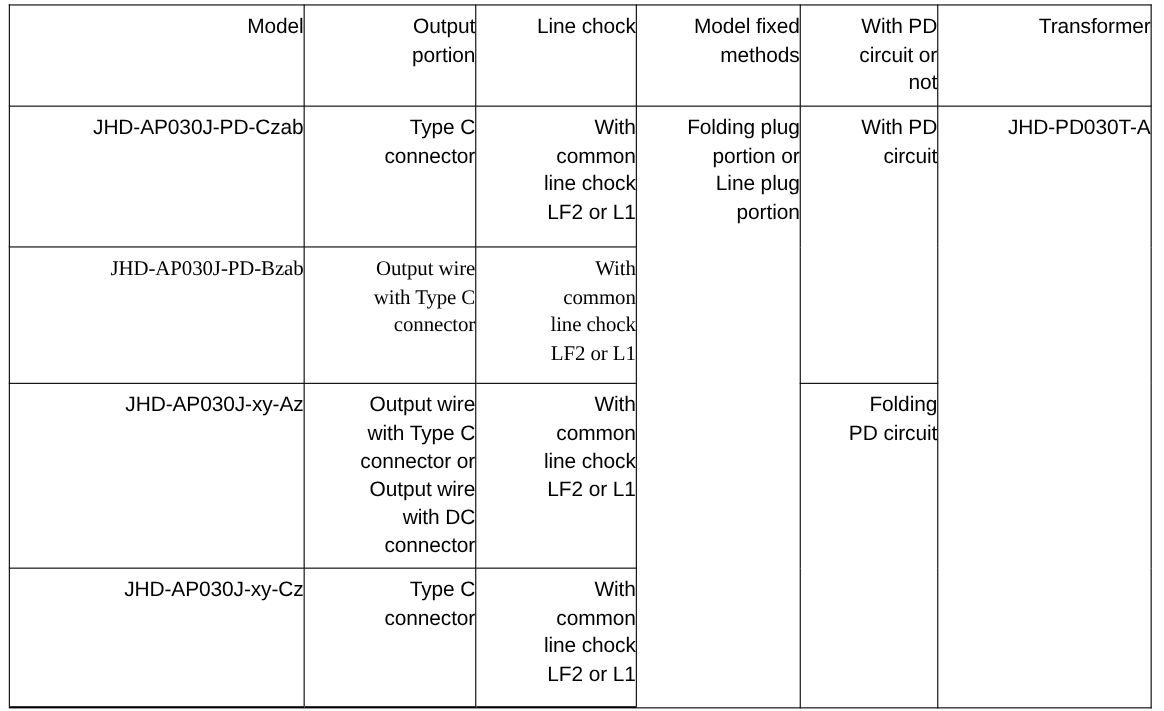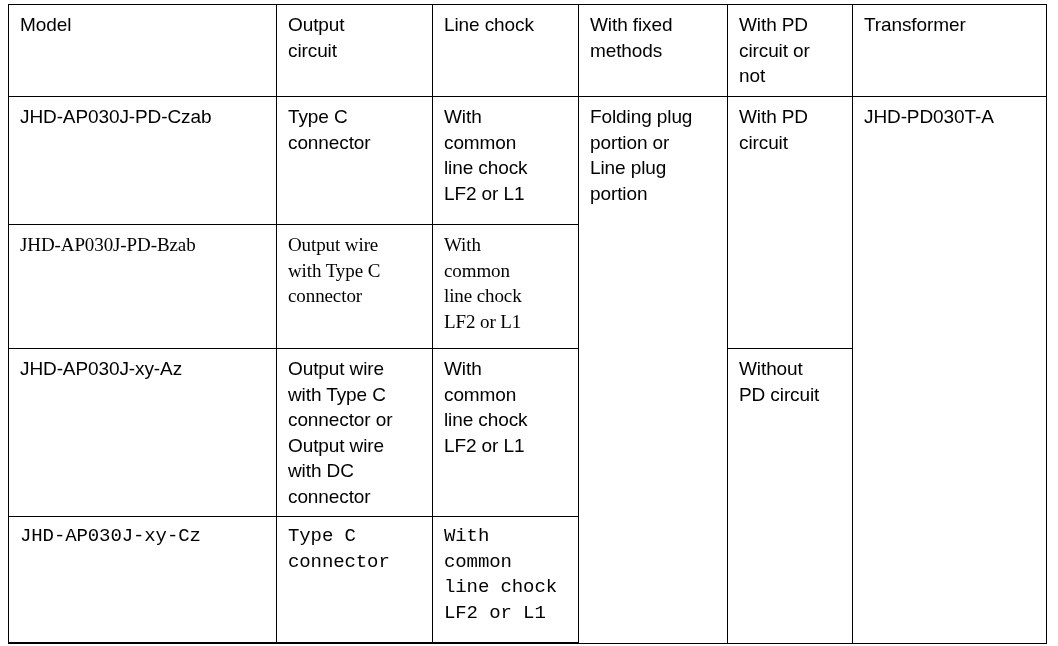--- a/index.html
+++ b/index.html
@@ -21,20 +21,21 @@
     background: #ffffff;
   }
   table.spec-table {
     position: absolute;
     left: 8px;
     top: 4px;
     width: 1038px;
     border-collapse: collapse;
     table-layout: fixed;
     background: #ffffff;
+    text-align: right;
   }
   table.spec-table td {
     border: 1px solid #000000;
     vertical-align: top;
     padding: 7px 0 7px 11px;
     font-size: 19px;
     line-height: 25.5px;
     font-family: "Liberation Sans", sans-serif;
     color: #000000;
     letter-spacing: -0.1px;
@@ -49,21 +50,21 @@
   col.c-chock       { width: 146px; }
   col.c-plug        { width: 149px; }
   col.c-pd          { width: 125px; }
   col.c-transformer { width: 194px; }
 
   
   tr.header-row td   { height: 77px; }
   tr.row-1 td        { height: 113px; }
   tr.row-2 td        { height: 109px; font-family: Liberation Serif, serif; }
   tr.row-3 td        { height: 153px; }
-  tr.row-4 td        { height: 111px; font-family: Liberation Mono, monospace; }
+  tr.row-4 td        { height: 111px; }
 
   .cell-text {
     display: block;
     white-space: pre-line;
   }
 </style>
 </head>
 <body>
 
 <div class="page">
@@ -79,27 +80,27 @@
     </colgroup>
 
     <tbody>
 
       <tr class="header-row">
         <td>
           <span class="cell-text">Model</span>
         </td>
         <td>
           <span class="cell-text">Output
-circuit</span>
+portion</span>
         </td>
         <td>
           <span class="cell-text">Line chock</span>
         </td>
         <td>
-          <span class="cell-text">With fixed
+          <span class="cell-text">Model fixed
 methods</span>
         </td>
         <td>
           <span class="cell-text">With PD
 circuit or
 not</span>
         </td>
         <td>
           <span class="cell-text">Transformer</span>
         </td>
@@ -163,21 +164,21 @@
 with DC
 connector</span>
         </td>
         <td>
           <span class="cell-text">With
 common
 line chock
 LF2 or L1</span>
         </td>
         <td rowspan="2">
-          <span class="cell-text">Without
+          <span class="cell-text">Folding
 PD circuit</span>
         </td>
       </tr>
 
       <tr class="row-4 last-row">
         <td>
           <span class="cell-text">JHD-AP030J-xy-Cz</span>
         </td>
         <td>
           <span class="cell-text">Type C

